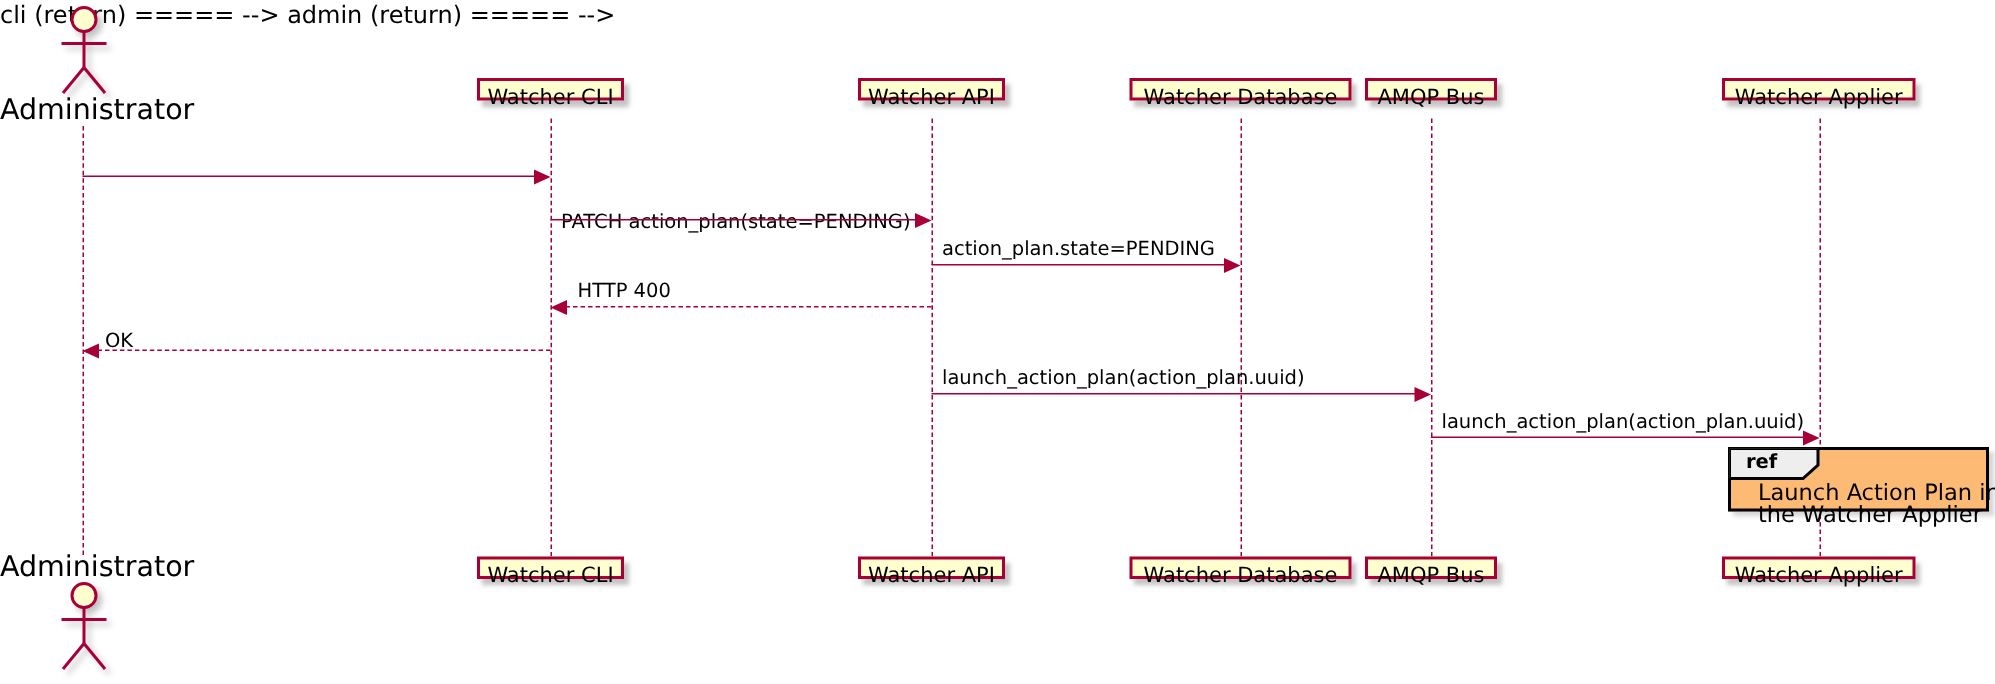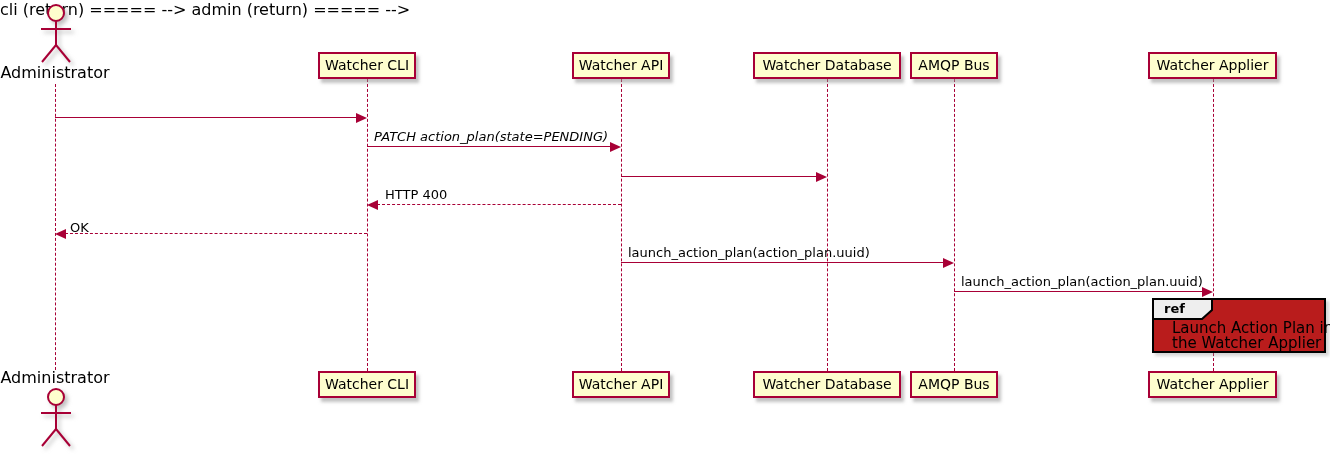--- a/index.html
+++ b/index.html
@@ -13,35 +13,35 @@
   }
   
   .lifeline{
     position:absolute;width:0;
     border-left:1px dashed #A80036;
   }
   
   .pbox{
     position:absolute;
     box-sizing:border-box;
-    height:27px;
+    height:15px;
     background:#FEFECE;
     border:2px solid #A80036;
     box-shadow:3px 4px 3px rgba(145,145,145,0.55);
     font-size:14px;
     line-height:23px;
     text-align:center;
     white-space:nowrap;
     z-index:3;
   }
   
   .actor-svg{position:absolute;filter:drop-shadow(3px 3px 2px rgba(150,150,150,0.6));z-index:3;}
   .actor-label{
     position:absolute;width:110px;text-align:center;
-    font-size:16px;line-height:16px;white-space:nowrap;
+    font-size:19px;line-height:16px;white-space:nowrap;
   }
   
   .msg-label{
     position:absolute;height:16px;
     font-size:13px;line-height:16px;white-space:nowrap;
     z-index:2;
   }
   .msg-line{position:absolute;height:0;border-top:1px solid #A80036;z-index:2;}
   .msg-line.dashed{border-top-style:dashed;}
   .arrowhead{position:absolute;width:0;height:0;z-index:2;}
@@ -51,23 +51,23 @@
     border-bottom:5px solid transparent;
   }
   .arrowhead.left{
     border-right:11px solid #A80036;
     border-top:5px solid transparent;
     border-bottom:5px solid transparent;
   }
   
   .ref-frame{
     position:absolute;
-    left:1152px;top:298px;width:174px;height:55px;
+    left:1152px;top:298px;width:174px;height:43px;
     box-sizing:border-box;
-    background:#b91c1c;
+    background:#fdba74;
     border:2px solid #000000;
     box-shadow:3px 3px 3px rgba(150,150,150,0.4);
     z-index:5;
   }
   .ref-header-svg{position:absolute;left:-1px;top:-1px;}
   .ref-keyword{
     position:absolute;left:10px;top:0px;
     font-size:13px;font-weight:bold;line-height:18px;
   }
   .ref-text{
@@ -103,25 +103,26 @@
   <div class="pbox" style="left:572px;top:52px;width:98px;">Watcher API</div>
   <div class="pbox" style="left:753px;top:52px;width:148px;">Watcher Database</div>
   <div class="pbox" style="left:910px;top:52px;width:88px;">AMQP Bus</div>
   <div class="pbox" style="left:1148px;top:52px;width:129px;">Watcher Applier</div>
 
   
   <div class="msg-line" style="left:55px;top:117px;width:302px;"></div>
   <div class="arrowhead right" style="left:356px;top:113px;"></div>
 
   
-  <div class="msg-label" style="left:374px;top:129px;font-style:italic;">PATCH action_plan(state=PENDING)</div>
+  <div class="msg-label" style="left:374px;top:141px;">PATCH action_plan(state=PENDING)</div>
   <div class="msg-line" style="left:367px;top:146px;width:244px;"></div>
   <div class="arrowhead right" style="left:610px;top:142px;"></div>
 
   
+  <div class="msg-label" style="left:628px;top:159px;">action_plan.state=PENDING</div>
   <div class="msg-line" style="left:621px;top:176px;width:196px;"></div>
   <div class="arrowhead right" style="left:816px;top:172px;"></div>
 
    cli (return) ===== --&gt;
   <div class="msg-label" style="left:385px;top:187px;">HTTP 400</div>
   <div class="msg-line dashed" style="left:377px;top:204px;width:244px;"></div>
   <div class="arrowhead left" style="left:367px;top:200px;"></div>
 
    admin (return) ===== --&gt;
   <div class="msg-label" style="left:70px;top:220px;">OK</div>

